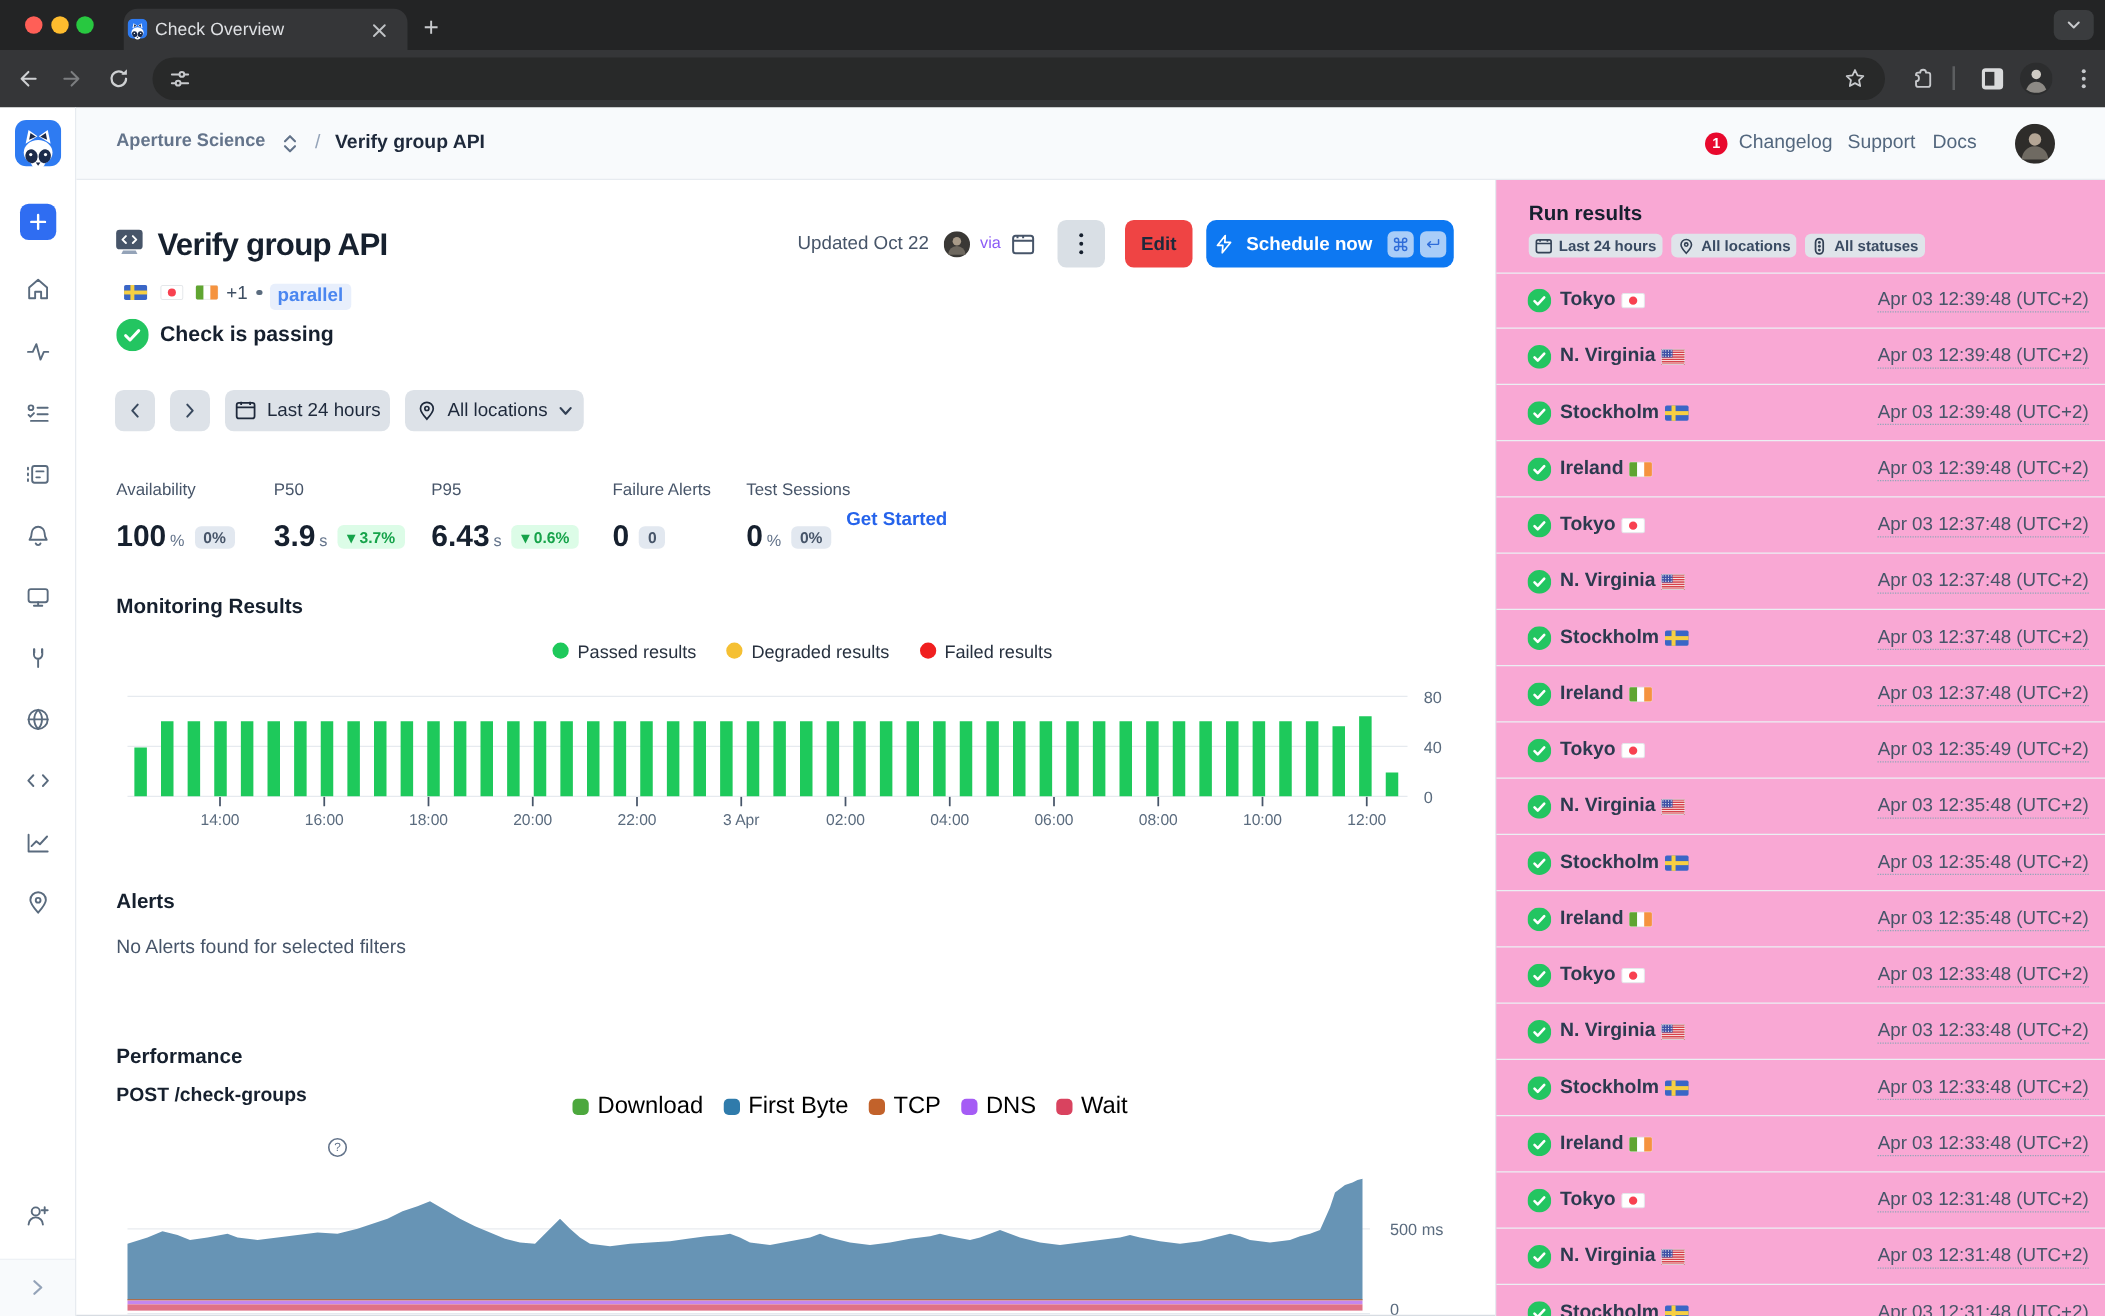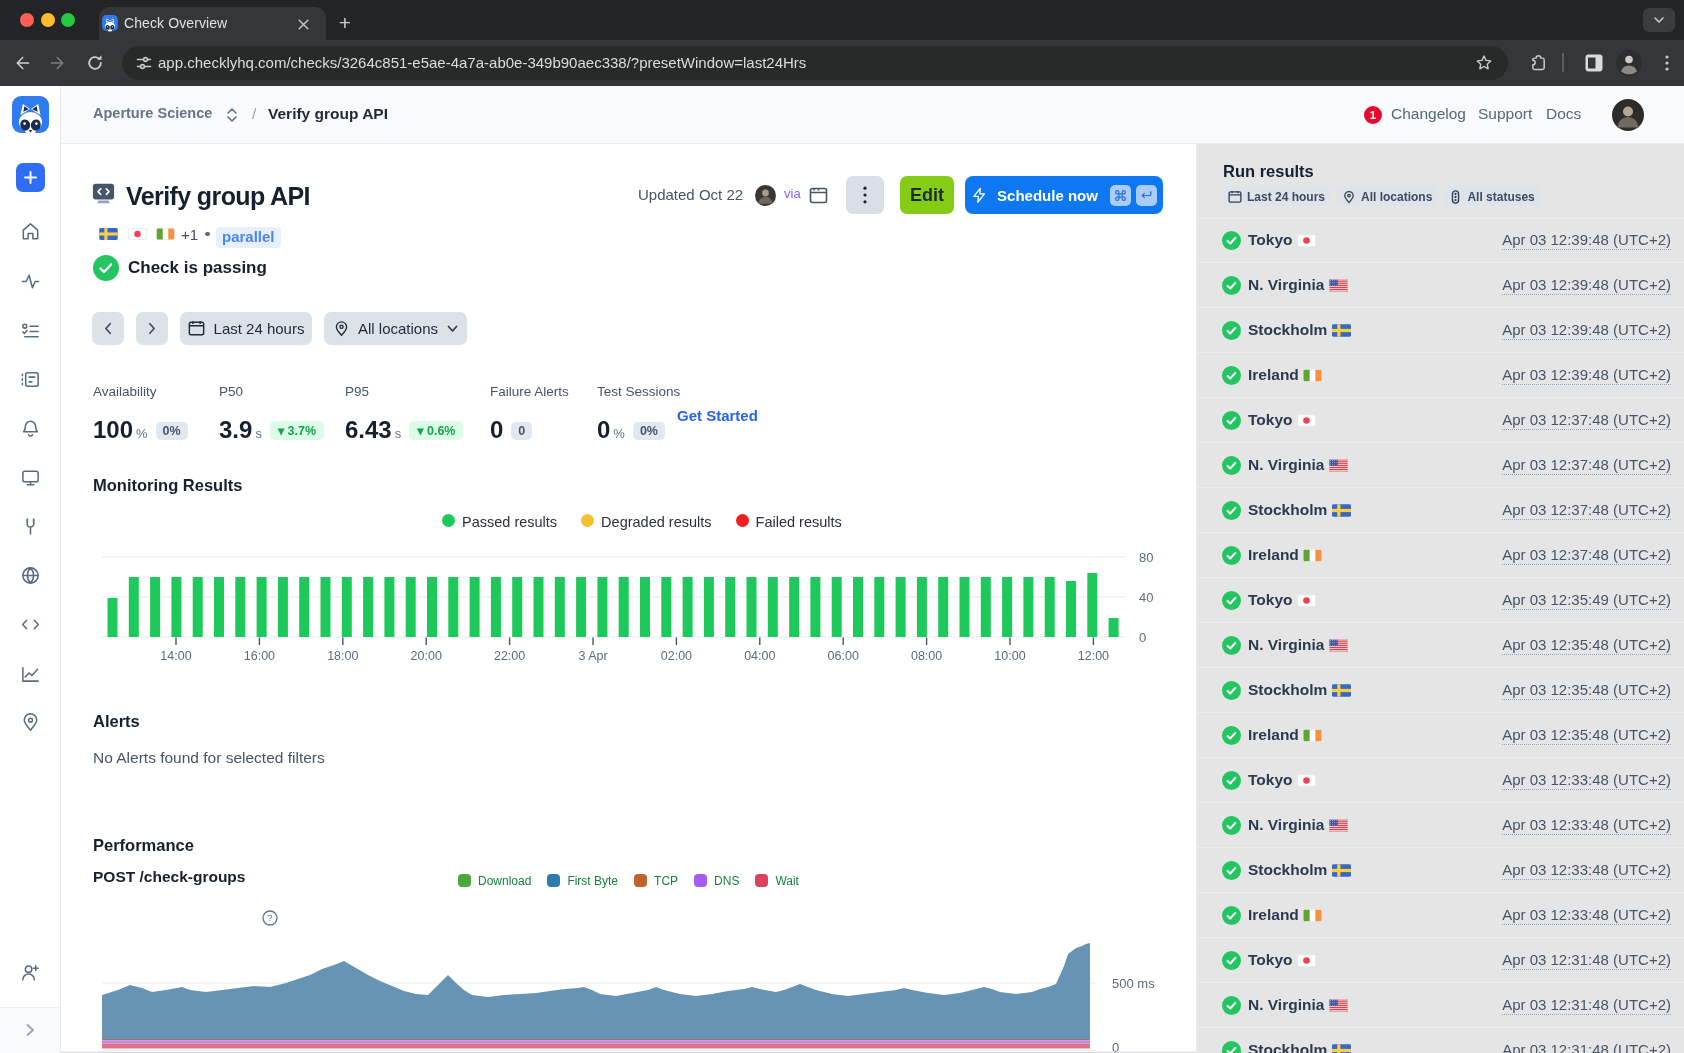--- a/index.html
+++ b/index.html
@@ -12,21 +12,21 @@
 #tab{position:absolute;left:99px;top:7px;width:227px;height:33px;background:#353638;border-radius:11px 11px 0 0;}
 #tab .title{position:absolute;left:25px;top:8px;font-size:14px;color:#dfe1e4;letter-spacing:.1px;}
 #newtab{position:absolute;left:332px;top:10px;width:26px;height:26px;color:#c8cacd;font-size:21px;line-height:26px;text-align:center;font-weight:400;}
 #winchev{position:absolute;left:1643px;top:8px;width:32px;height:24px;background:#3a3c3e;border-radius:6px;}
 #pill{position:absolute;left:122px;top:46px;width:1386px;height:34px;background:#282929;border-radius:17px;}
 #url{position:absolute;left:36px;top:8px;font-size:15px;color:#dadcdf;}
 
 #appheader{position:absolute;left:61px;top:86px;width:1623px;height:58px;background:#f8fafc;border-bottom:1px solid #e7ebf0;}
 #sidebar{position:absolute;left:0;top:86px;width:61px;height:967px;background:#fff;border-right:1px solid #e7ebf0;}
 #sidefoot{position:absolute;left:0;top:1007px;width:60px;height:46px;background:#f8fafc;border-top:1px solid #eef1f5;}
-#rpanel{position:absolute;left:1196px;top:144px;width:488px;height:909px;background:#e5e5e5;border-left:1px solid #e7ebf0;overflow:hidden;}
+#rpanel{position:absolute;left:1196px;top:144px;width:488px;height:909px;background:#f9a8d4;border-left:1px solid #e7ebf0;overflow:hidden;}
 .hnav{position:absolute;top:105px;font-size:15.5px;color:#53677e;}
 .badge1{position:absolute;left:1364px;top:106px;width:18px;height:18px;border-radius:50%;background:#e8082d;color:#fff;font-size:11.5px;font-weight:700;text-align:center;line-height:18px;}
 .gray-badge{display:inline-block;background:#e2e8f0;color:#475569;font-size:12.5px;font-weight:700;border-radius:5px;padding:2px 7px;vertical-align:3px;margin-left:8px;}
 .green-badge{display:inline-block;background:#dcfce7;color:#16a34a;font-size:12.5px;font-weight:700;border-radius:5px;padding:2px 8px;vertical-align:3px;margin-left:8px;}
 .statlabel{font-size:13.5px;color:#475569;margin-bottom:17px;}
 .statval{font-size:24px;font-weight:700;color:#16202e;}
 .statunit{font-size:13px;color:#64748b;font-weight:400;margin-left:3px;}
 .btn{position:absolute;height:33px;background:#dde2e8;border-radius:7px;display:flex;align-items:center;justify-content:center;color:#1e293b;}
 .chip{display:inline-flex;align-items:center;background:#dfe4ea;border-radius:5px;height:19px;padding:0 5px;font-size:12px;font-weight:700;color:#3a4b63;margin-right:7px;}
 .row{position:absolute;left:0;width:488px;height:45px;border-bottom:1px solid #ebeff3;}
@@ -71,21 +71,20 @@
     <path d="M12 3.5 L4.5 11 L12 18.5 M4.5 11 H20" stroke="#ced0d2" stroke-width="2.2" fill="none" stroke-linecap="round" stroke-linejoin="round"></path>
   </svg>
 <svg class="abs" style="left:50px;top:55px" width="16" height="16" viewBox="0 0 22 22">
     <path d="M10 3.5 L17.5 11 L10 18.5 M17.5 11 H2" stroke="#7c7e80" stroke-width="2.2" fill="none" stroke-linecap="round" stroke-linejoin="round"></path>
   </svg>
 <svg class="abs" style="left:86px;top:54px" width="18" height="18" viewBox="0 0 20 20">
     <path d="M16.5 10 a6.5 6.5 0 1 1 -2.2 -4.9" stroke="#ced0d2" stroke-width="2" fill="none" stroke-linecap="round"></path>
     <path d="M17.2 1.5 L17.2 6.4 L12.3 6.4 Z" fill="#ced0d2"></path>
   </svg>
 <div id="pill">
-    <span id="url">app.checklyhq.com/checks/3264c851-e5ae-4a7a-ab0e-349b90aec338/?presetWindow=last24Hrs</span>
 <svg class="abs" style="left:13px;top:8px" width="18" height="18" viewBox="0 0 18 18">
       <g stroke="#c7c9cc" stroke-width="1.6" stroke-linecap="round">
         <path d="M2.5 5.5 H8"></path>
         <path d="M13 5.5 H15.5"></path>
         <path d="M2.5 12.5 H5"></path>
         <path d="M10 12.5 H15.5"></path>
       </g>
       <circle cx="10.5" cy="5.5" r="1.9" fill="none" stroke="#c7c9cc" stroke-width="1.6"></circle>
       <circle cx="7.5" cy="12.5" r="1.9" fill="none" stroke="#c7c9cc" stroke-width="1.6"></circle>
     </svg>
@@ -215,21 +214,21 @@
   </svg>
 <div class="btn" style="left:846px;top:176px;width:38px;height:38px;background:#d9dfe5">
     <svg width="4" height="18" viewBox="0 0 4 18">
       <g fill="#16202e">
         <circle cx="2" cy="2.2" r="1.6"></circle>
         <circle cx="2" cy="9" r="1.6"></circle>
         <circle cx="2" cy="15.8" r="1.6"></circle>
       </g>
     </svg>
   </div>
-<div class="btn" style="left:900px;top:176px;width:54px;height:38px;background:#84cc16;font-size:18px;font-weight:700">Edit</div>
+<div class="btn" style="left:900px;top:176px;width:54px;height:38px;background:#ef4444;font-size:15px;font-weight:700">Edit</div>
 <div class="btn" style="left:965px;top:176px;width:198px;height:38px;background:#0d78f2;border-radius:8px">
 <svg style="margin-right:9px" width="17" height="17" viewBox="0 0 24 24">
       <path d="M13 2 L4.1 13.2 H10.3 L9.6 21.5 L19 9.8 H12.5 Z" fill="none" stroke="#fff" stroke-width="1.9" stroke-linejoin="round"></path>
     </svg>
 <span style="color:#fff;font-size:15px;font-weight:700">Schedule now</span>
 <span style="display:inline-flex;margin-left:12px;width:21px;height:21px;background:#a9cdf8;border-radius:5px;align-items:center;justify-content:center">
 <svg width="13" height="13" viewBox="0 0 24 24">
         <path d="M15 6v12a3 3 0 1 0 3-3H6a3 3 0 1 0 3 3V6a3 3 0 1 0-3 3h12a3 3 0 1 0-3-3" fill="none" stroke="#2e6cd9" stroke-width="2.2"></path>
       </svg>
     </span>
@@ -387,21 +386,21 @@
     <rect x="1002.1" y="577" width="10" height="60" fill="#1ec95b"></rect>
     <rect x="1023.4" y="577" width="10" height="60" fill="#1ec95b"></rect>
     <rect x="1044.7" y="577" width="10" height="60" fill="#1ec95b"></rect>
     <rect x="1066.0" y="581" width="10" height="56" fill="#1ec95b"></rect>
     <rect x="1087.3" y="573" width="10" height="64" fill="#1ec95b"></rect>
     <rect x="1108.6" y="618" width="10" height="19" fill="#1ec95b"></rect>
   </svg>
 <span class="abs seclabel" style="left:93px;top:712px">Alerts</span>
 <span class="abs" style="left:93px;top:749px;font-size:15.5px;color:#475569">No Alerts found for selected filters</span>
 <span class="abs seclabel" style="left:93px;top:836px">Performance</span>
-<div class="abs" style="left:458px;top:874px;display:flex;align-items:flex-start;font-size:12px;color:#15803d">
+<div class="abs" style="left:458px;top:874px;display:flex;align-items:center;font-size:19px;color:#000000">
 <span style="width:13px;height:13px;border-radius:4px;background:#4ca83d;margin-right:7px;flex:none"></span>Download
 <span style="width:13px;height:13px;border-radius:4px;background:#2f7bab;margin:0 7px 0 16px;flex:none"></span>First Byte
 <span style="width:13px;height:13px;border-radius:4px;background:#c2622b;margin:0 7px 0 16px;flex:none"></span>TCP
 <span style="width:13px;height:13px;border-radius:4px;background:#a55cf5;margin:0 7px 0 16px;flex:none"></span>DNS
 <span style="width:13px;height:13px;border-radius:4px;background:#d9435f;margin:0 7px 0 16px;flex:none"></span>Wait
 </div>
 <span class="abs" style="left:93px;top:868px;font-size:15.5px;font-weight:700;color:#16202e">POST /check-groups</span>
 <svg class="abs" style="left:262px;top:910px" width="16" height="16" viewBox="0 0 16 16">
     <circle cx="8" cy="8" r="7" fill="none" stroke="#64748b" stroke-width="1.3"></circle>
     <text x="8" y="11.2" font-size="9.5" fill="#64748b" text-anchor="middle" font-family="Liberation Sans">?</text>

